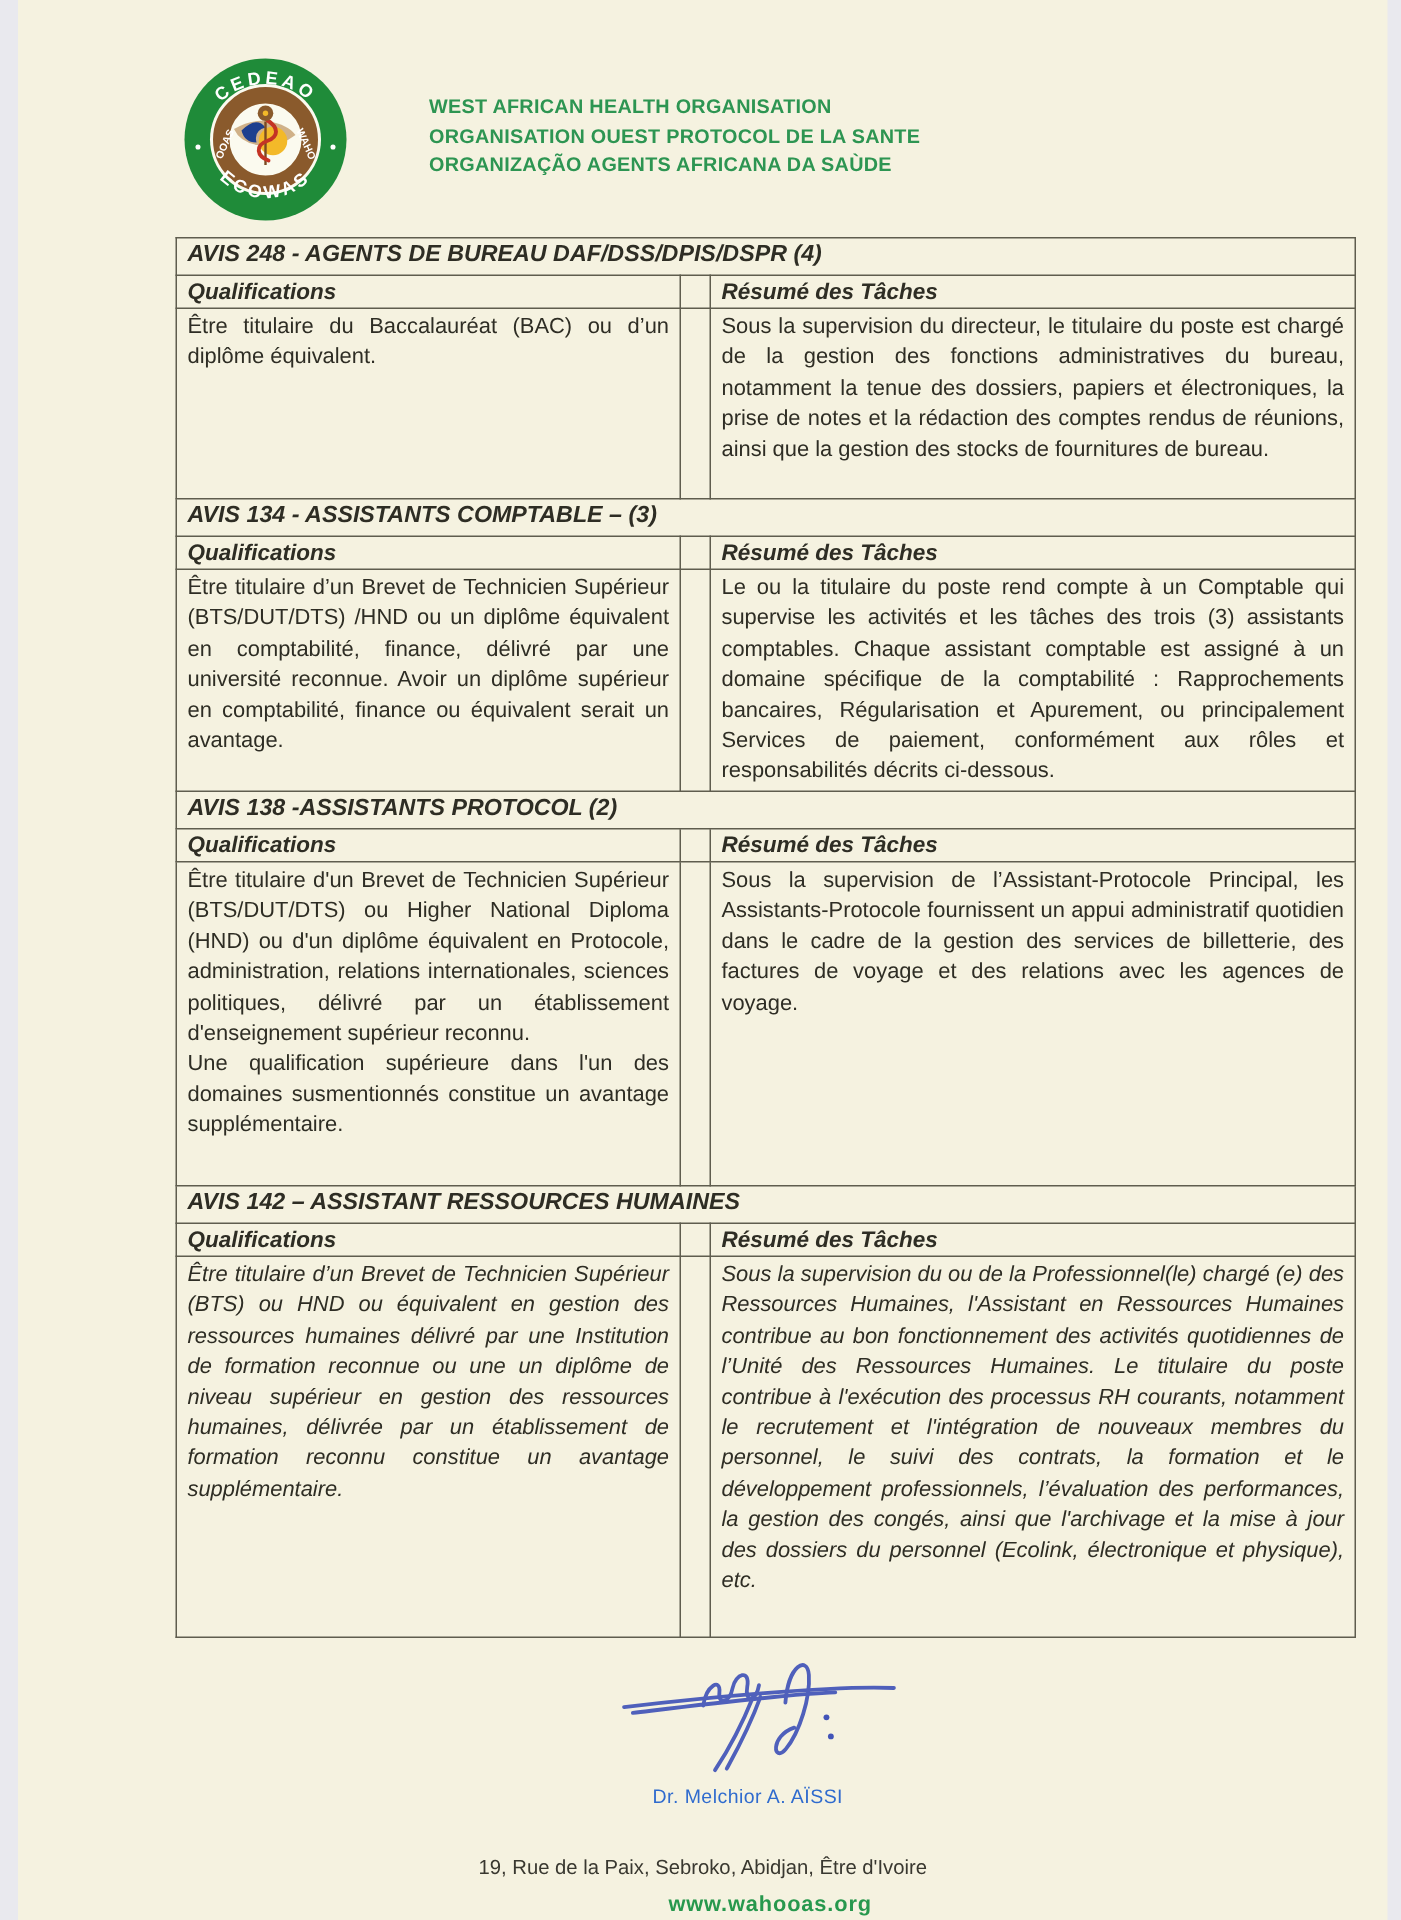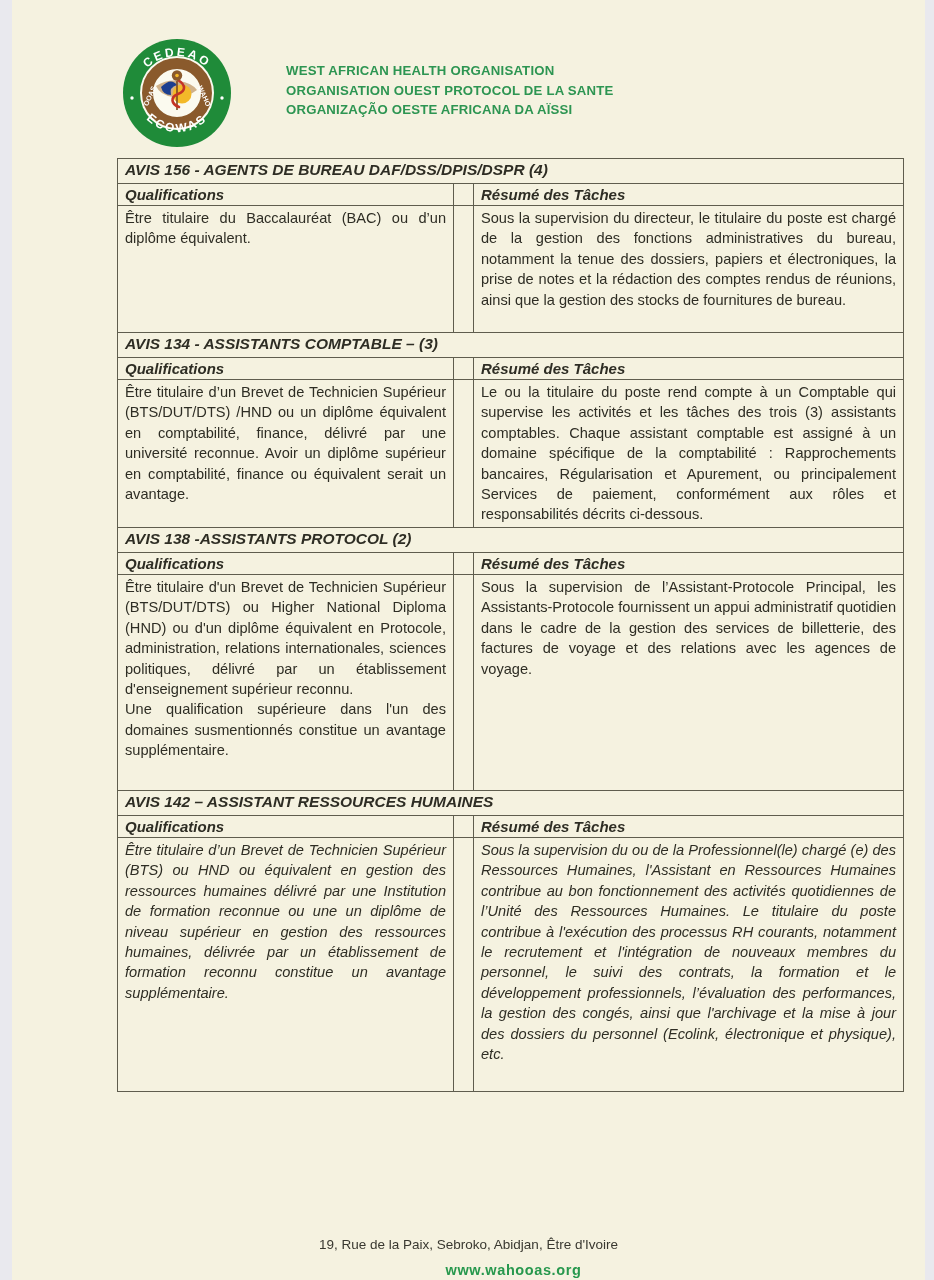--- a/index.html
+++ b/index.html
@@ -84,33 +84,33 @@
       <circle cx="0" cy="-17.5" r="5.2" fill="#8a5a2c"></circle>
       <circle cx="0" cy="-17.5" r="1.8" fill="#f3b929"></circle>
       <text x="-25" y="4" font-size="7" font-weight="bold" fill="#ffffff" transform="rotate(-66 -25 4)" text-anchor="middle">OOAS</text>
       <text x="25" y="4" font-size="7" font-weight="bold" fill="#ffffff" transform="rotate(66 25 4)" text-anchor="middle">WAHO</text>
     </svg>
   </div>
 
   <div class="orgnames">
     <div>WEST AFRICAN HEALTH ORGANISATION</div>
     <div>ORGANISATION OUEST PROTOCOL DE LA SANTE</div>
-    <div>ORGANIZAÇÃO OESTE AFRICANA DA AÏSSI</div>
+    <div>ORGANIZAÇÃO AGENTS AFRICANA DA SAÙDE</div>
   </div>
 
   <table class="doc">
     <colgroup>
         <col style="width:336px">
         <col style="width:20px">
         <col style="width:430px">
       </colgroup>
     <tbody>
 
       <tr>
-          <td class="title" colspan="3">AVIS 156 - AGENTS DE BUREAU DAF/DSS/DPIS/DSPR (4)</td>
+          <td class="title" colspan="3">AVIS 248 - AGENTS DE BUREAU DAF/DSS/DPIS/DSPR (4)</td>
         </tr>
       <tr>
         <td class="head">Qualifications</td>
         <td class="spacer"></td>
         <td class="head">Résumé des Tâches</td>
       </tr>
       <tr class="rh1">
         <td class="cell">Être titulaire du Baccalauréat (BAC) ou d’un diplôme équivalent.</td>
         <td class="spacer"></td>
         <td class="cell">Sous la supervision du directeur, le titulaire du poste est chargé de la gestion des fonctions administratives du bureau, notamment la tenue des dossiers, papiers et électroniques, la prise de notes et la rédaction des comptes rendus de réunions, ainsi que la gestion des stocks de fournitures de bureau.</td>
@@ -154,17 +154,32 @@
         <td class="head">Résumé des Tâches</td>
       </tr>
       <tr class="rh4">
         <td class="cell">Être titulaire d’un Brevet de Technicien Supérieur (BTS) ou HND ou équivalent en gestion des ressources humaines délivré par une Institution de formation reconnue ou une un diplôme de niveau supérieur en gestion des ressources humaines, délivrée par un établissement de formation reconnu constitue un avantage supplémentaire.</td>
         <td class="spacer"></td>
         <td class="cell">Sous la supervision du ou de la Professionnel(le) chargé (e) des Ressources Humaines, l'Assistant en Ressources Humaines contribue au bon fonctionnement des activités quotidiennes de l’Unité des Ressources Humaines.  Le titulaire du poste contribue à l'exécution des processus RH courants, notamment le recrutement et l'intégration de nouveaux membres du personnel, le suivi des contrats, la formation et le développement professionnels, l’évaluation des performances, la gestion des congés, ainsi que l'archivage et la mise à jour des dossiers du personnel (Ecolink, électronique et physique), etc.</td>
       </tr>
     </tbody>
   </table>
 
+  <div class="sig">
+    <svg viewBox="0 0 200 90">
+      <g stroke="#4254b8" stroke-width="2.6" fill="none" stroke-linecap="round" opacity="0.92">
+        <path d="M 8,43 C 60,37 150,28 192,30"></path>
+        <path d="M 14,47 C 64,41 120,34 152,33"></path>
+        <path d="M 62,42 C 64,28 74,23 73,33 C 72,42 80,40 82,30 C 84,20 94,17 92,29 C 90,40 98,40 100,28"></path>
+        <path d="M 96,36 C 88,56 78,74 70,86"></path>
+        <path d="M 101,36 C 93,58 84,74 78,85"></path>
+        <path d="M 118,40 C 120,14 133,8 134,21 C 135,36 128,60 118,72 C 110,81 107,63 124,57"></path>
+      </g>
+      <circle cx="146" cy="50" r="2" fill="#4254b8"></circle>
+      <circle cx="149" cy="63" r="2" fill="#4254b8"></circle>
+    </svg>
+    <div class="signame">Dr. Melchior A. AÏSSI</div>
+  </div>
 
   <div class="addr">19, Rue de la Paix, Sebroko, Abidjan, Être d'Ivoire</div>
   <div class="site">www.wahooas.org</div>
 
 </div>
 
 </body></html>

